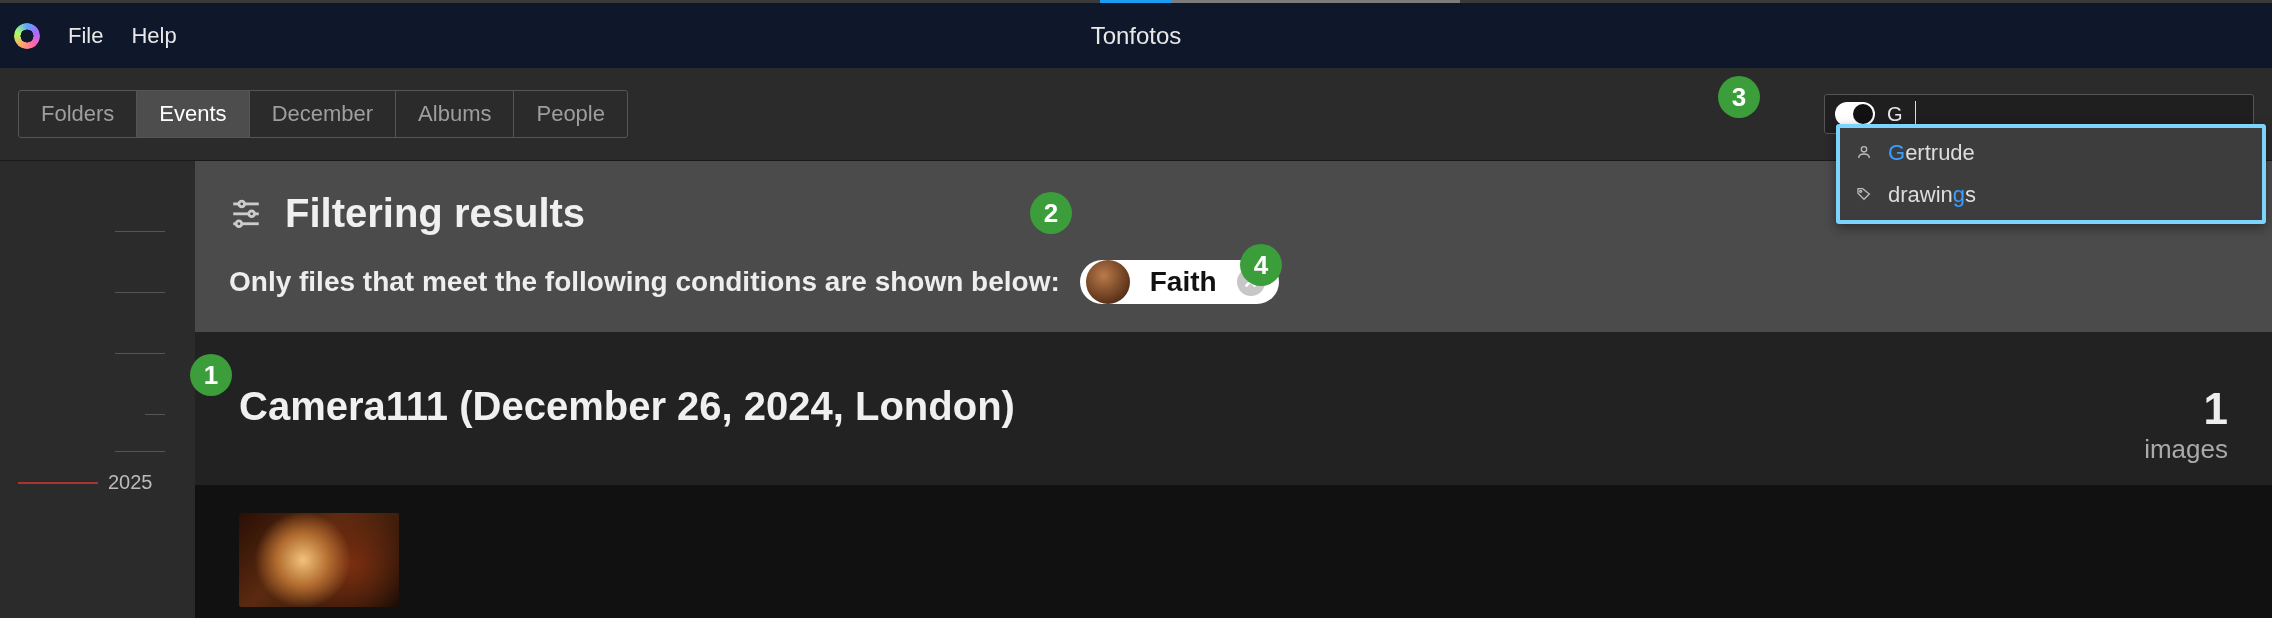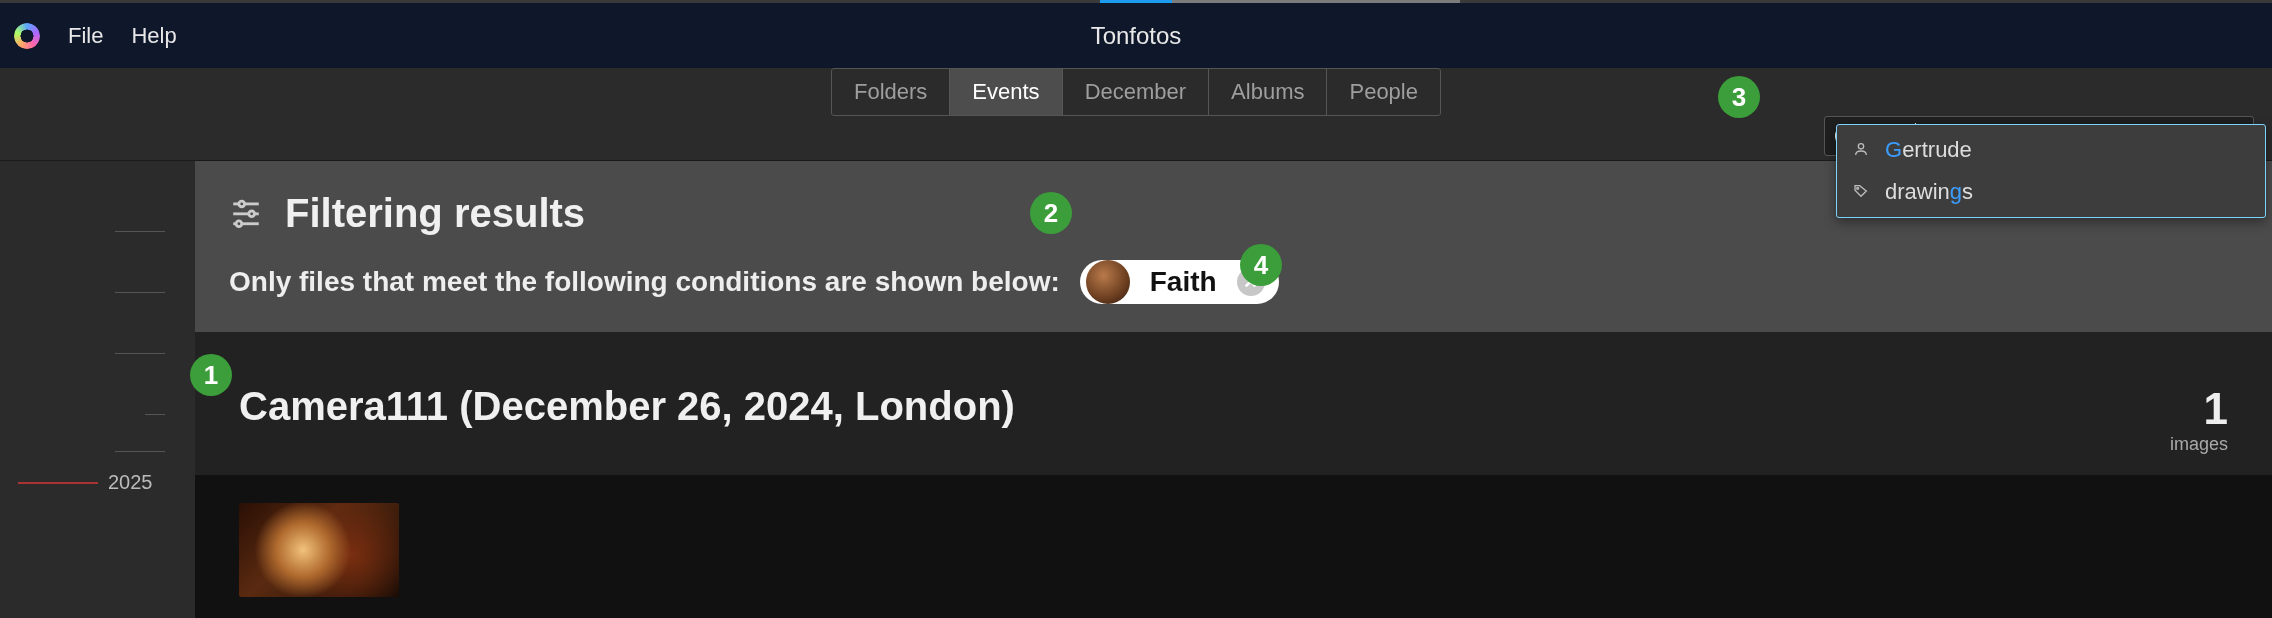--- a/index.html
+++ b/index.html
@@ -47,21 +47,20 @@
     color: #e8e8e8;
   }
 
   .toolbar {
     height: 92px;
     background: #2b2b2b;
     display: flex;
     align-items: center;
     padding: 0 18px;
     position: relative;
-    flex-direction: column;
   }
   .tab-group {
     display: flex;
     border: 1px solid #555;
     border-radius: 3px;
     overflow: hidden;
   }
   .tab {
     padding: 10px 22px;
     font-size: 22px;
@@ -123,21 +122,21 @@
     animation: blink 1s infinite;
   }
   @keyframes blink { 50% {opacity:0;} }
 
   .suggestions {
     position: absolute;
     top: 124px;
     right: 6px;
     width: 430px;
     background: #3d3d3d;
-    border: 1px solid #7dd3fc;
+    border: 4px solid #7dd3fc;
     border-radius: 3px;
     z-index: 50;
     padding: 4px 0;
     box-shadow: 0 4px 12px rgba(0,0,0,.4);
   }
   .sugg-item {
     padding: 8px 16px;
     font-size: 22px;
     color: #ddd;
     display: flex;
@@ -230,21 +229,21 @@
     display:flex; align-items:flex-start; justify-content:space-between;
     background:#222;
     position:relative;
     margin-top:16px;
   }
   .section-title {
     font-size: 40px; font-weight:700; color:#f0f0f0;
   }
   .count { text-align:right; }
   .count .num { font-size: 44px; font-weight:600; color:#eee; }
-  .count .lbl { font-size: 18px; color:#aaa; }
+  .count .lbl { font-size: 26px; color:#aaa; }
 
   .thumbs {
     background:#111;
     padding: 28px 44px 60px;
     min-height: 160px;
   }
   .thumb {
     width: 160px; height: 94px;
     border-radius: 2px;
     background:

